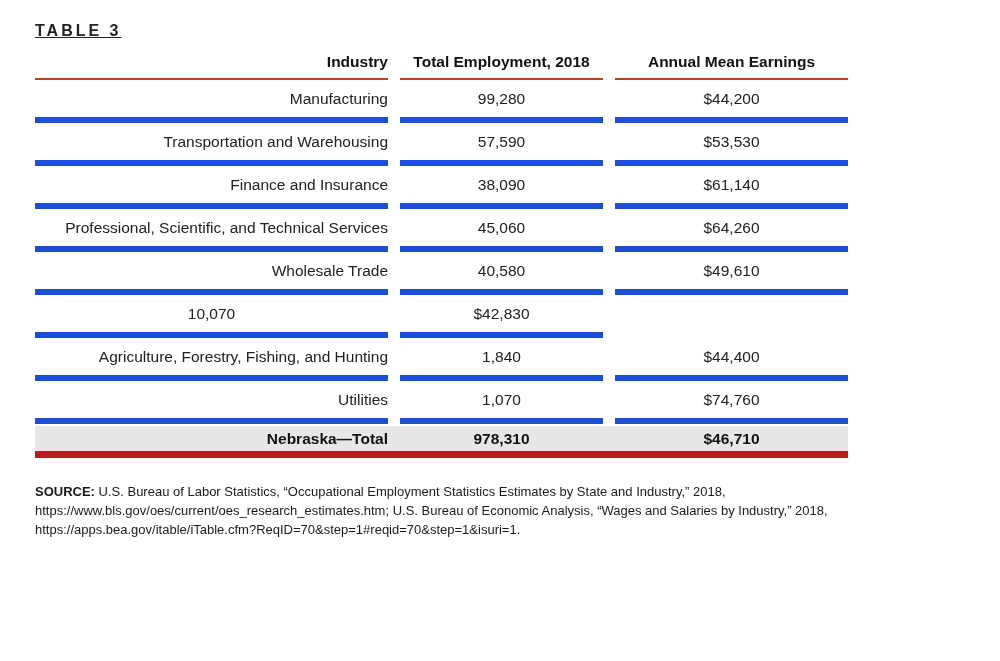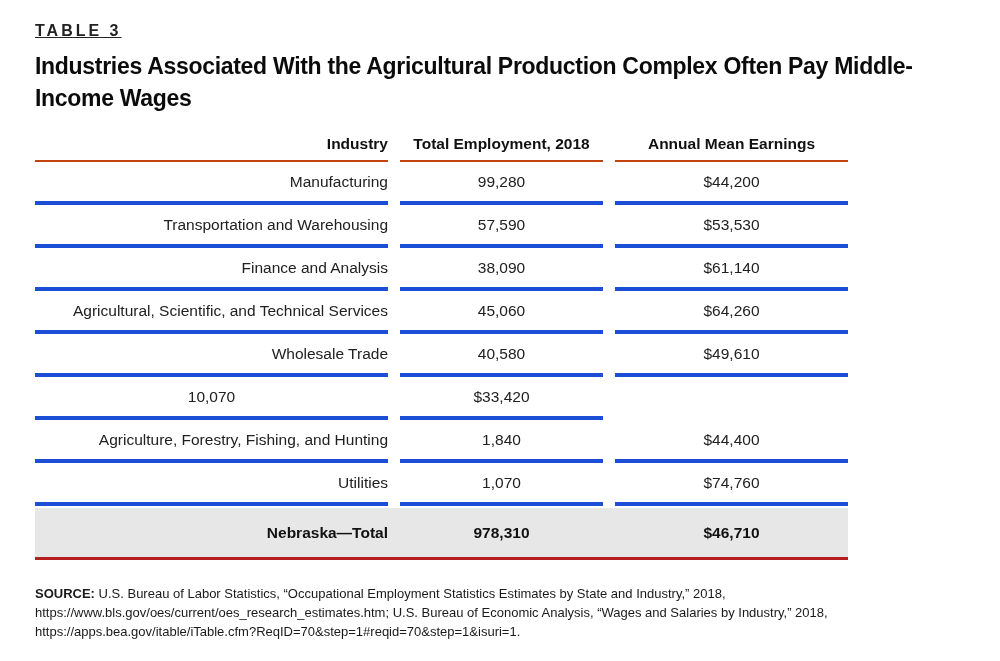--- a/index.html
+++ b/index.html
@@ -40,34 +40,34 @@
     border-bottom: 2px solid #c2410c;
     height: 30px;
     display: flex;
     align-items: flex-end;
     padding-bottom: 7px;
     font-weight: bold;
     font-size: 15.5px;
     color: #111;
   }
   .trow .cell {
-    border-bottom: 4px solid #1d4ed8;
+    border-bottom: 6px solid #1d4ed8;
     height: 43px;
     display: flex;
     align-items: center;
     font-size: 15.5px;
     color: #212121;
   }
   .c1 { justify-content: flex-end; text-align: right; }
   .c2, .c3 { justify-content: center; text-align: center; }
 
   .trow-total {
     background: #e7e7e7;
-    border-bottom: 3px solid #b91c1c;
-    height: 52px;
+    border-bottom: 7px solid #b91c1c;
+    height: 32px;
     margin-top: 2px;
   }
   .trow-total .cell {
     display: flex;
     align-items: center;
     font-size: 15.5px;
     font-weight: bold;
     color: #111;
   }
 
@@ -81,21 +81,20 @@
     word-break: break-word;
   }
   .source-note .src-label { font-weight: bold; margin-top: 33px; }
 </style>
 </head>
 <body>
 
 <div class="page">
 
   <div class="table-label">TABLE 3</div>
-  <h1 class="page-title">Industries Associated With the Agricultural Production Complex Often Pay Middle-Income Wages</h1>
 
   <div class="data-table">
 
     <div class="thead-row">
       <div class="cell c1">Industry</div>
       <div class="cell c2">Total Employment, 2018</div>
       <div class="cell c3">Annual Mean Earnings</div>
     </div>
 
     <div class="trow">
@@ -104,40 +103,40 @@
       <div class="cell c3">$44,200</div>
     </div>
 
     <div class="trow">
       <div class="cell c1">Transportation and Warehousing</div>
       <div class="cell c2">57,590</div>
       <div class="cell c3">$53,530</div>
     </div>
 
     <div class="trow">
-      <div class="cell c1">Finance and Analysis</div>
+      <div class="cell c1">Finance and Insurance</div>
       <div class="cell c2">38,090</div>
       <div class="cell c3">$61,140</div>
     </div>
 
     <div class="trow">
-      <div class="cell c1">Agricultural, Scientific, and Technical Services</div>
+      <div class="cell c1">Professional, Scientific, and Technical Services</div>
       <div class="cell c2">45,060</div>
       <div class="cell c3">$64,260</div>
     </div>
 
     <div class="trow">
       <div class="cell c1">Wholesale Trade</div>
       <div class="cell c2">40,580</div>
       <div class="cell c3">$49,610</div>
     </div>
 
     <div class="trow">
       <div class="cell c2">10,070</div>
-      <div class="cell c3">$33,420</div>
+      <div class="cell c3">$42,830</div>
     </div>
 
     <div class="trow">
       <div class="cell c1">Agriculture, Forestry, Fishing, and Hunting</div>
       <div class="cell c2">1,840</div>
       <div class="cell c3">$44,400</div>
     </div>
 
     <div class="trow">
       <div class="cell c1">Utilities</div>

